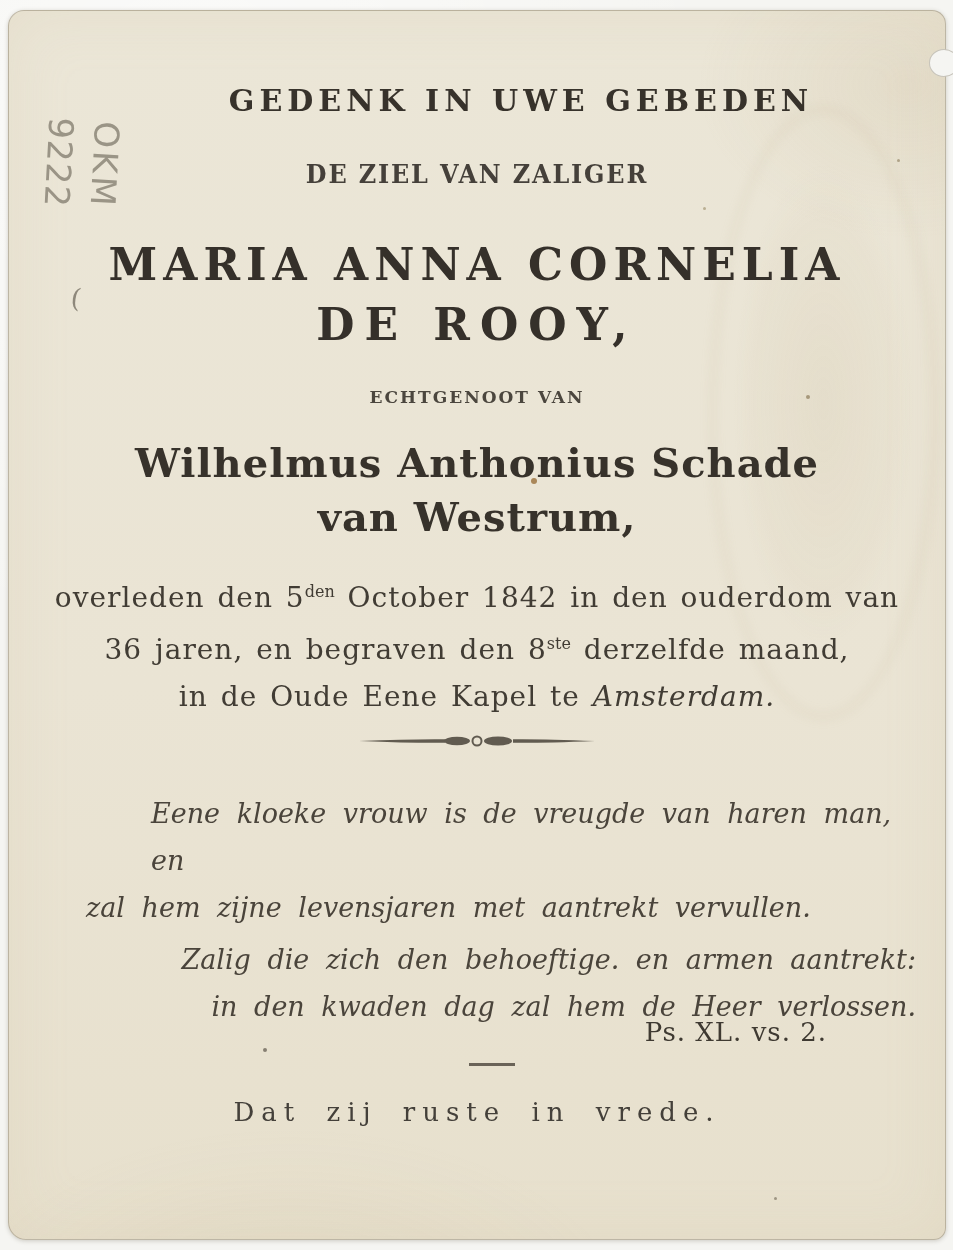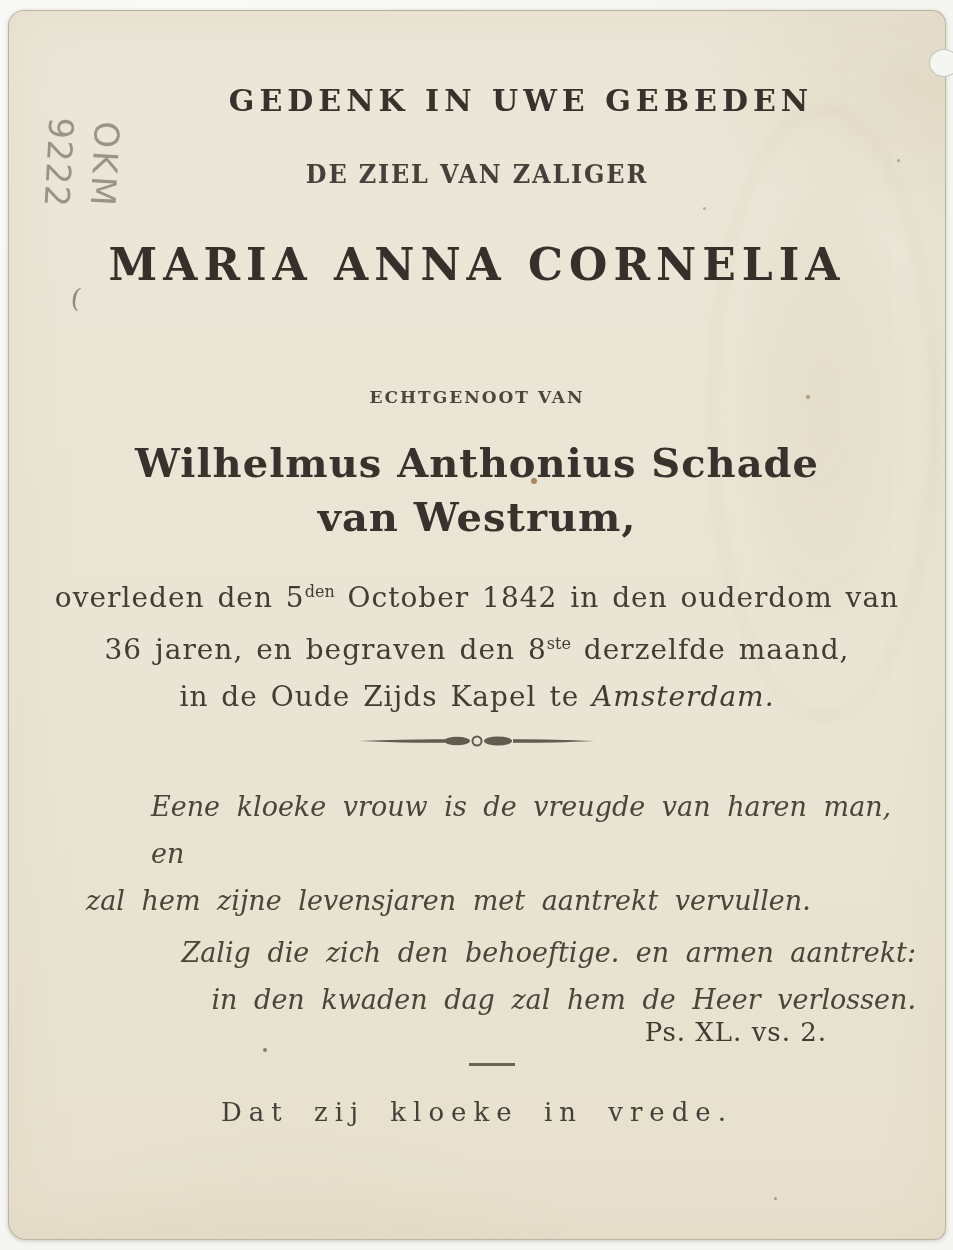--- a/index.html
+++ b/index.html
@@ -125,21 +125,21 @@
   .quote {
     position: absolute;
     left: 77px; width: 830px;
     text-align: left;
     font-style: italic;
     font-size: 27px;
     line-height: 47px;
     word-spacing: 8px;
     color: #4a443b;
   }
-  .quote .first { padding-left: 65px; }
+  .quote .first { padding-left: 65px; margin-top: 7px; }
   .quote-1 { top: 772px; }
   .quote-2 { top: 918px; text-align: right; }
 
   .scripture-ref {
     position: absolute;
     left: 0;
     text-align: right;
     font-variant: small-caps;
     font-size: 26px;
     letter-spacing: 1px;
@@ -183,30 +183,31 @@
       <div class="l2">9222</div>
     </div>
 
     <div class="pencil-mark">(</div>
 
     <div class="tx header-line">GEDENK IN UWE GEBEDEN</div>
 
     <div class="tx subheader-line">DE ZIEL VAN ZALIGER</div>
 
     <div class="tx name-line name-1">MARIA ANNA CORNELIA</div>
+    <div class="tx name-line name-2">DE ROOY,</div>
 
     <div class="tx relation-line">ECHTGENOOT VAN</div>
 
     <div class="tx spouse-line spouse-1">Wilhelmus Anthonius Schade</div>
     <div class="tx spouse-line spouse-2">van Westrum,</div>
 
     <div class="tx death-notice">
       <div><span>overleden den 5</span><sup>den</sup><span> October 1842 in den ouderdom van</span></div>
       <div><span>36 jaren, en begraven den 8</span><sup>ste</sup><span> derzelfde maand,</span></div>
-      <div><span>in de Oude Zijds Kapel te </span><span class="place-italic">Amsterdam.</span></div>
+      <div><span>in de Oude Eene Kapel te </span><span class="place-italic">Amsterdam.</span></div>
     </div>
 
     <div class="ornament">
       <svg width="240" height="14" viewBox="0 0 240 14">
         <g fill="#4a443a">
           <path d="M2,7 Q55,4.8 88,5.2 L88,8.8 Q55,9.2 2,7 Z"></path>
           <ellipse cx="100" cy="7" rx="13" ry="4.2"></ellipse>
           <circle cx="120" cy="7" r="4.5" fill="none" stroke="#4a443a" stroke-width="2"></circle>
           <ellipse cx="141" cy="7" rx="14" ry="4.6"></ellipse>
           <path d="M238,7 Q185,4.8 156,5.2 L156,8.8 Q185,9.2 238,7 Z"></path>
@@ -220,17 +221,17 @@
     </div>
 
     <div class="quote quote-2">
       <div class="first">Zalig die zich den behoeftige. en armen aantrekt:</div>
       <div>in den kwaden dag zal hem de Heer verlossen.</div>
     </div>
     <div class="scripture-ref ref-2">Ps. XL. vs. 2.</div>
 
     <div class="closing-rule"></div>
 
-    <div class="tx closing-line">Dat zij kloeke in vrede.</div>
+    <div class="tx closing-line">Dat zij ruste in vrede.</div>
 
     <div class="notch"></div>
   </div>
 </div>
 
 </body></html>

